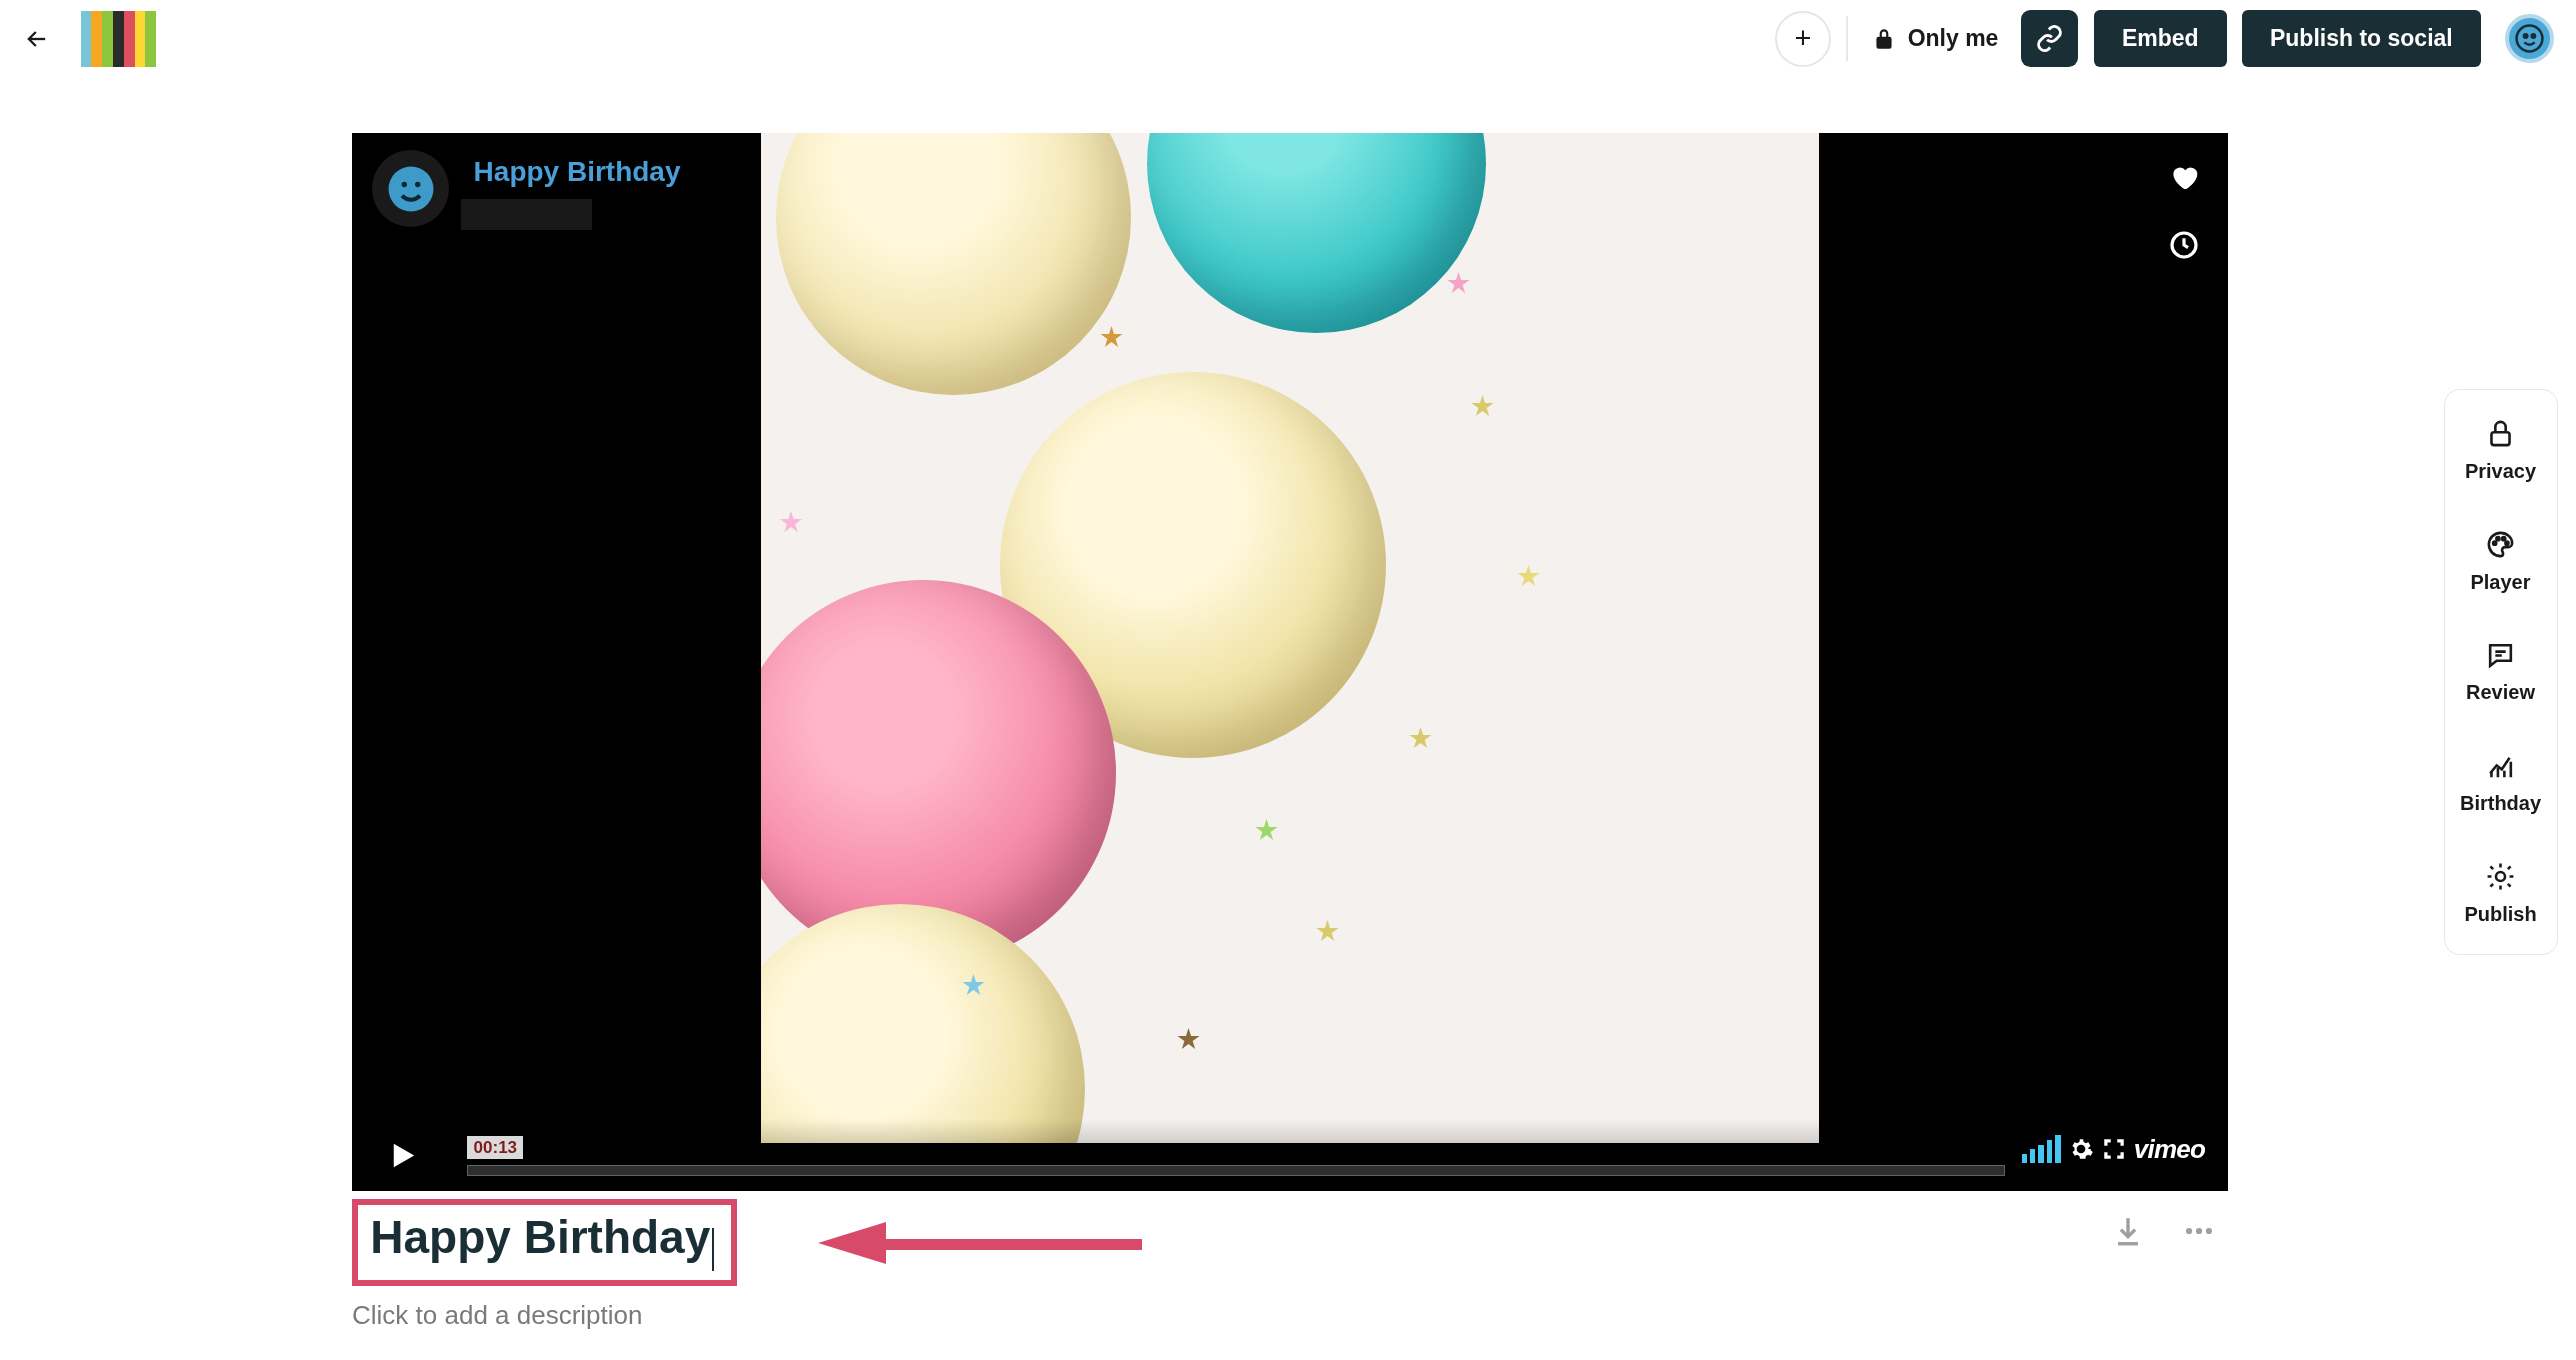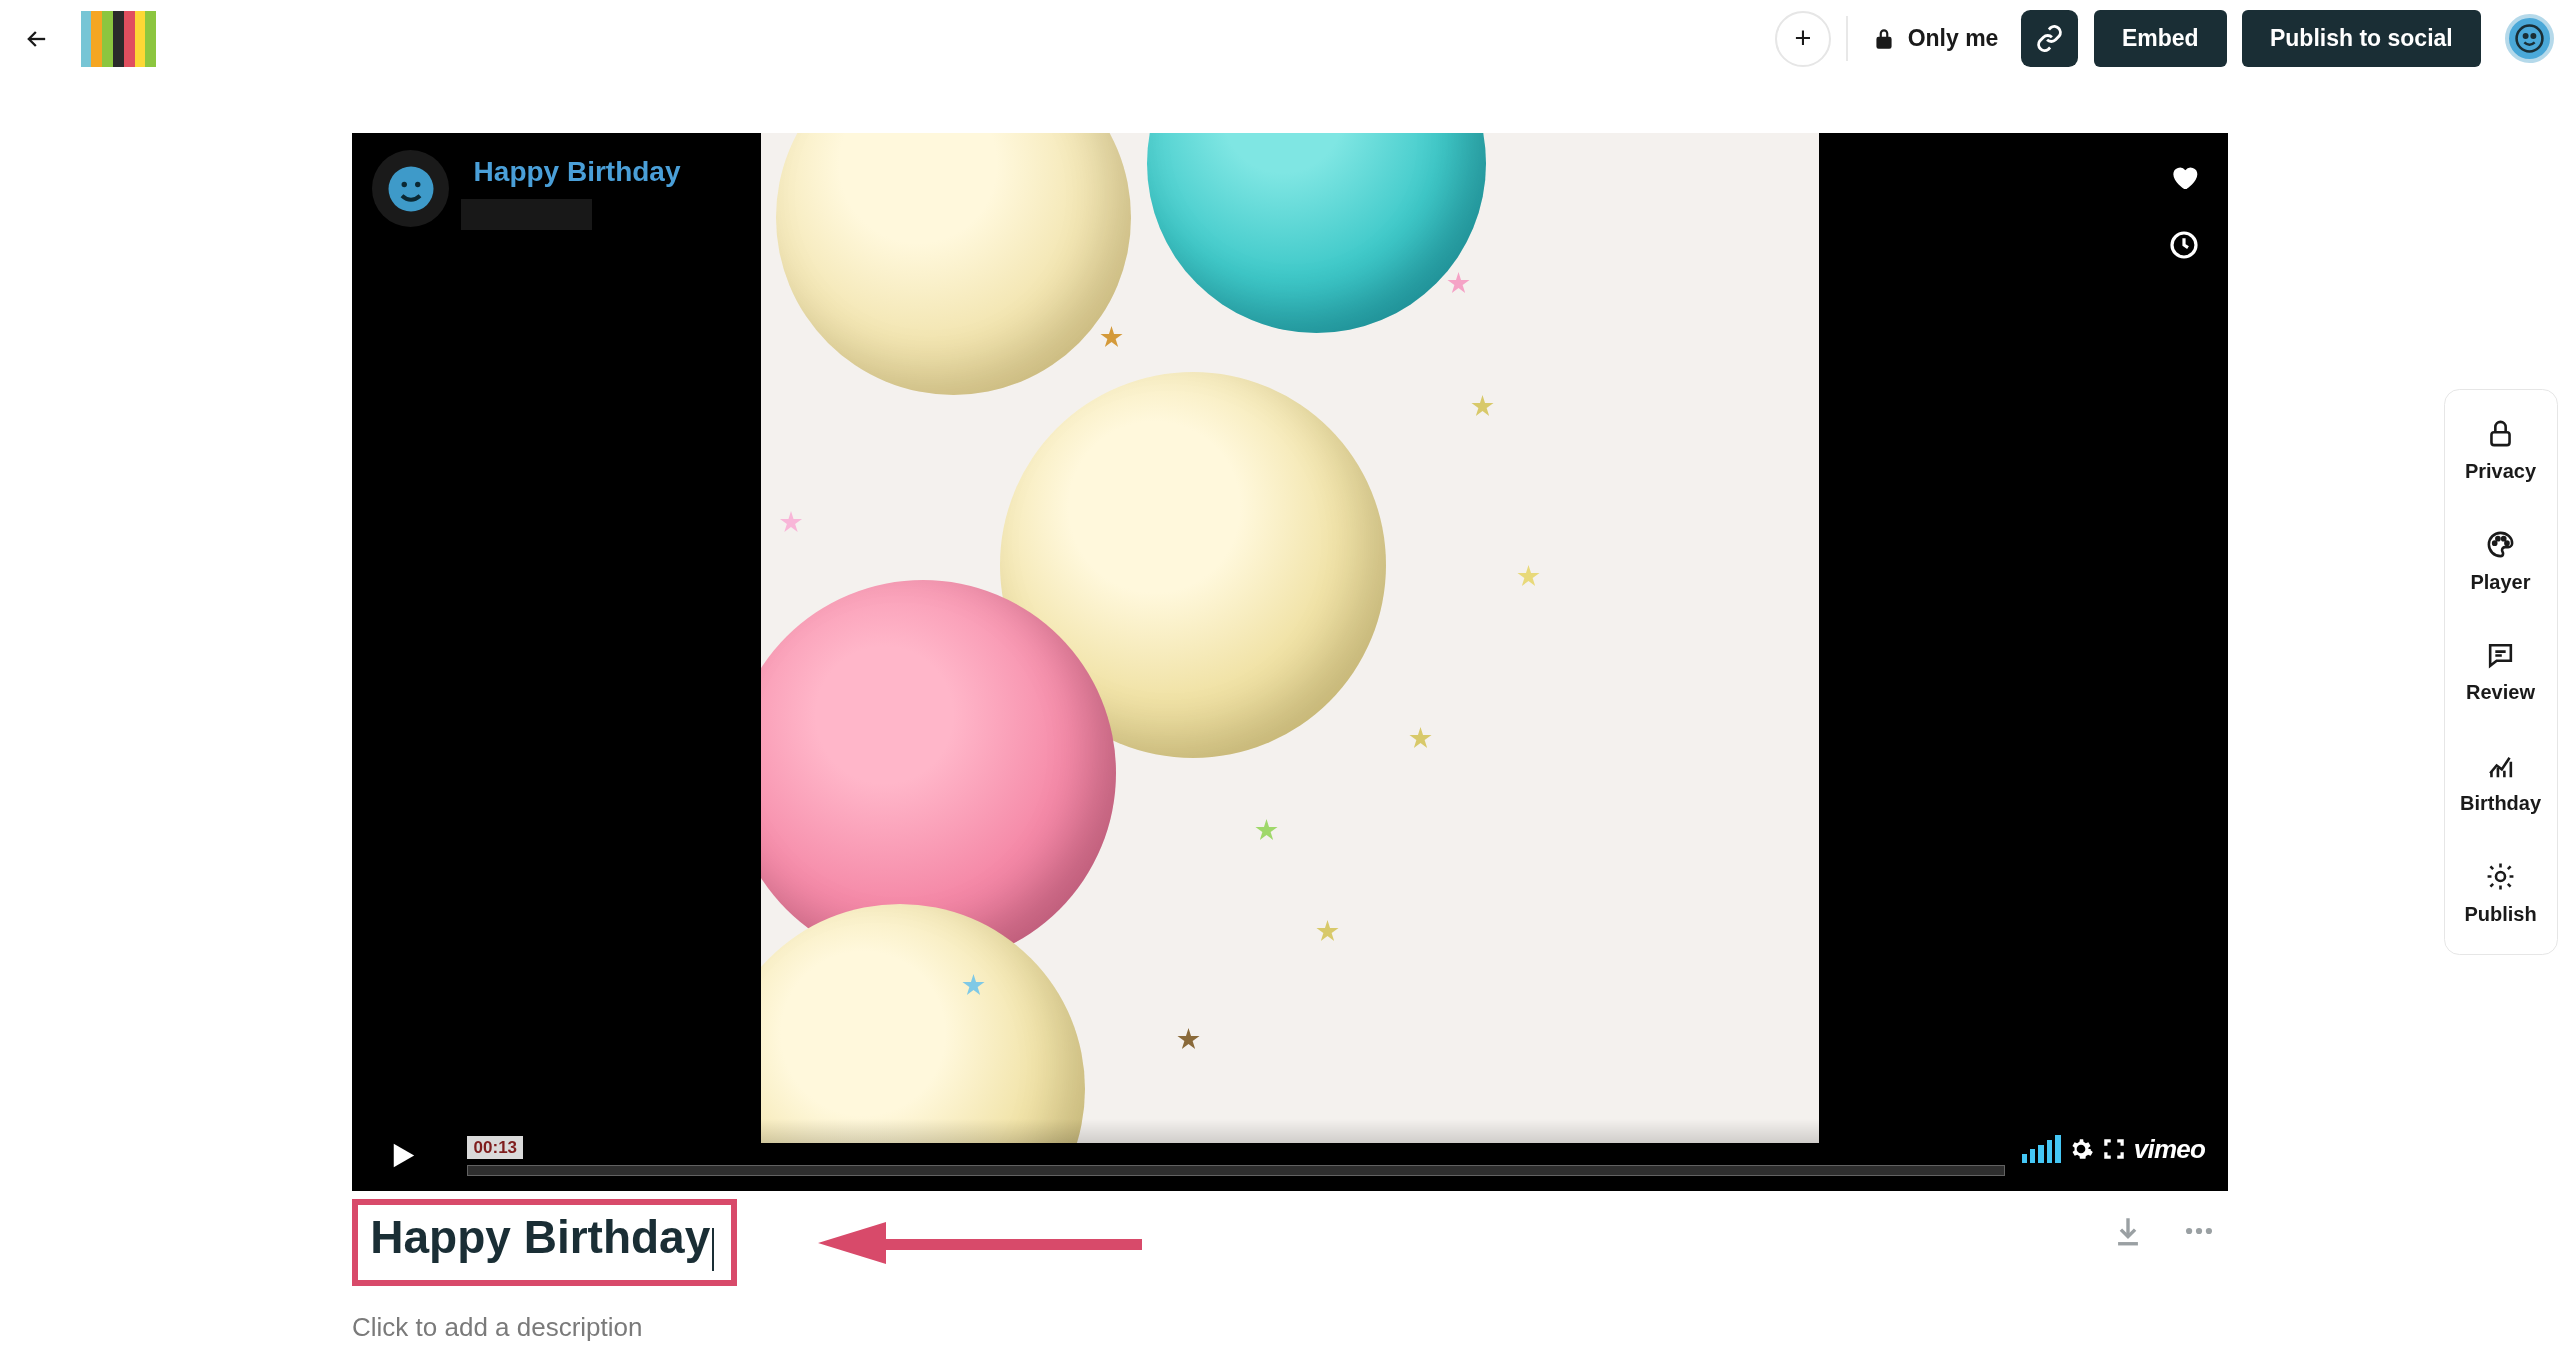--- a/index.html
+++ b/index.html
@@ -61,21 +61,21 @@
 .vol-bars span{width:5.4px;background:#45c7f5;}
 .gear, .fullscreen { cursor:pointer; }
 .vimeo-logo { font-style: italic; font-weight: 900; color:#fff; font-size: 26px; letter-spacing: -0.8px; }
 
 
 .below { position: absolute; left: 352px; top: 1199px; width: 1876px; }
 .title-box { display:inline-block; border: 6.2px solid #d84a6a; padding: 4.6px 17px 9.3px 12.3px; }
 .title-input { font-size: 46px; font-weight: 800; color: #1a2e35; border: none; outline: none; background: transparent; width: auto; }
 .title-caret { display:inline-block; width:2.3px; height:43px; background:#1a2e35; vertical-align: middle; margin-left:1.5px; animation: blink 1.1s infinite;}
 @keyframes blink{50%{opacity:0}}
-.desc { margin-top: 26px; font-size: 26px; color: #7a7a7a; cursor:text; }
+.desc { margin-top: 14px; font-size: 26px; color: #7a7a7a; cursor:text; }
 .below-right { position:absolute; right: 12.3px; top: 15.4px; display:flex; gap: 37px; align-items:center; }
 .dl-icon, .more-icon { cursor:pointer; color:#9aa0a3; }
 
 
 .sidebar { position: absolute; right: 18.5px; top: 389px; width: 114px; border: 1.5px solid #e6e6e6; border-radius: 15.4px; padding: 28px 0; display:flex; flex-direction:column; gap: 46px; align-items:center; background:#fff; }
 .sb-item { display:flex; flex-direction:column; align-items:center; gap:10.8px; cursor:pointer; }
 .sb-label { font-size: 20px; font-weight:600; color:#1a1a1a; }
 
 
 .arrow-ann { position:absolute; left: 818px; top: 1228px; width: 324px; height: 31px; pointer-events:none; }

